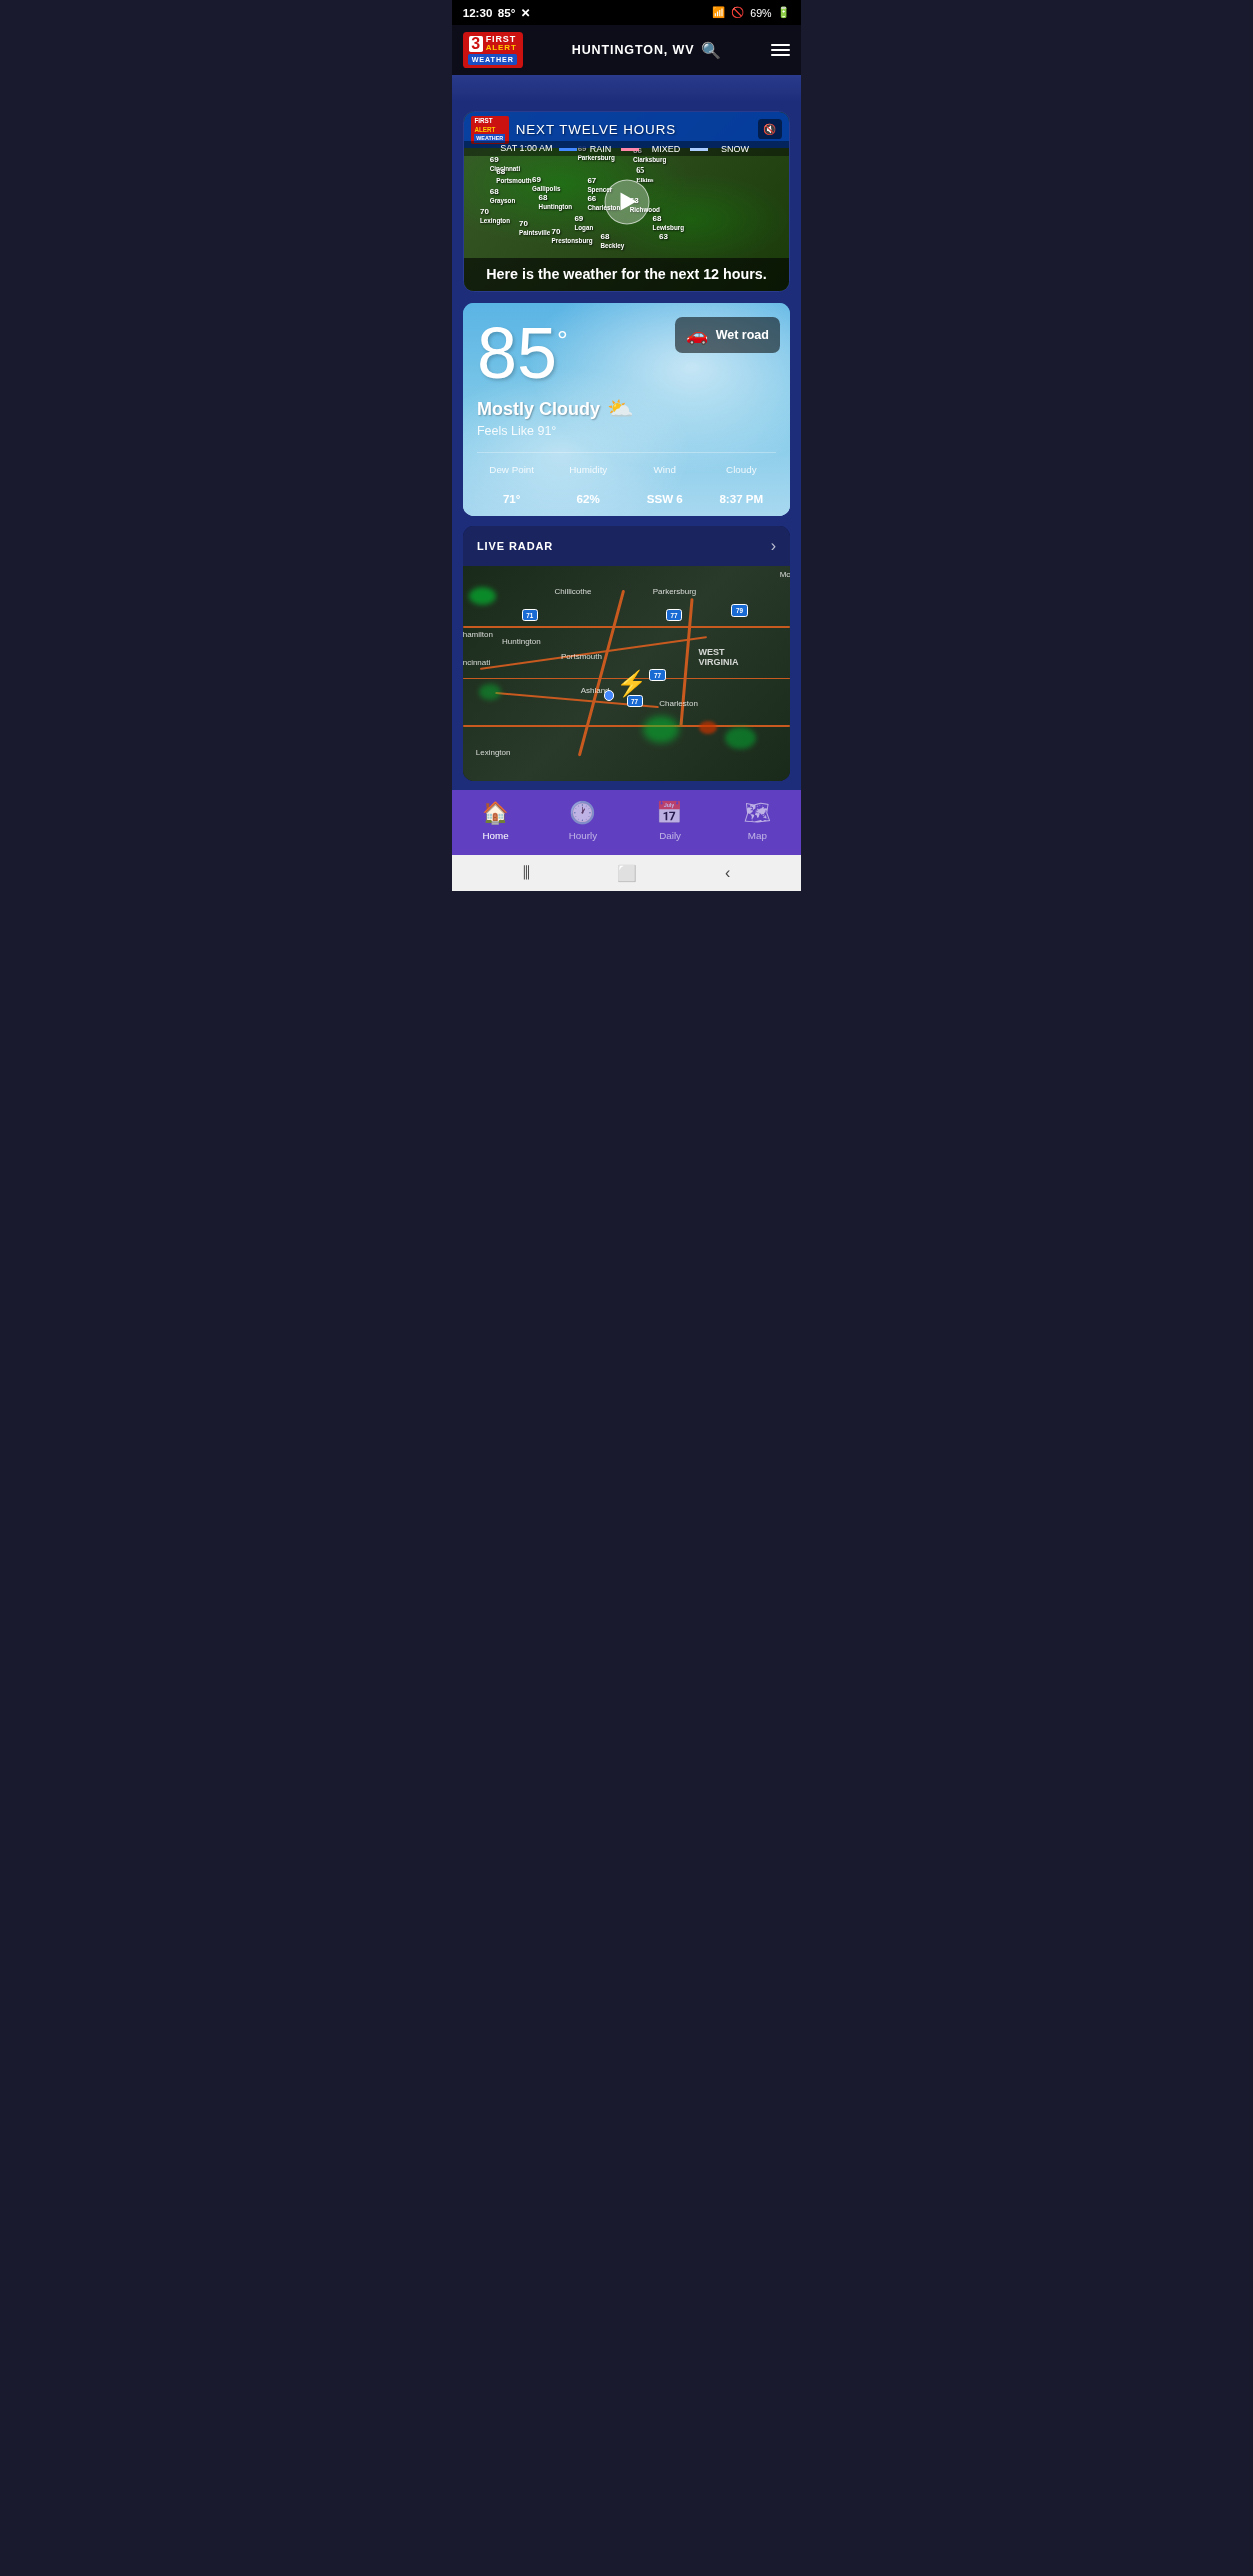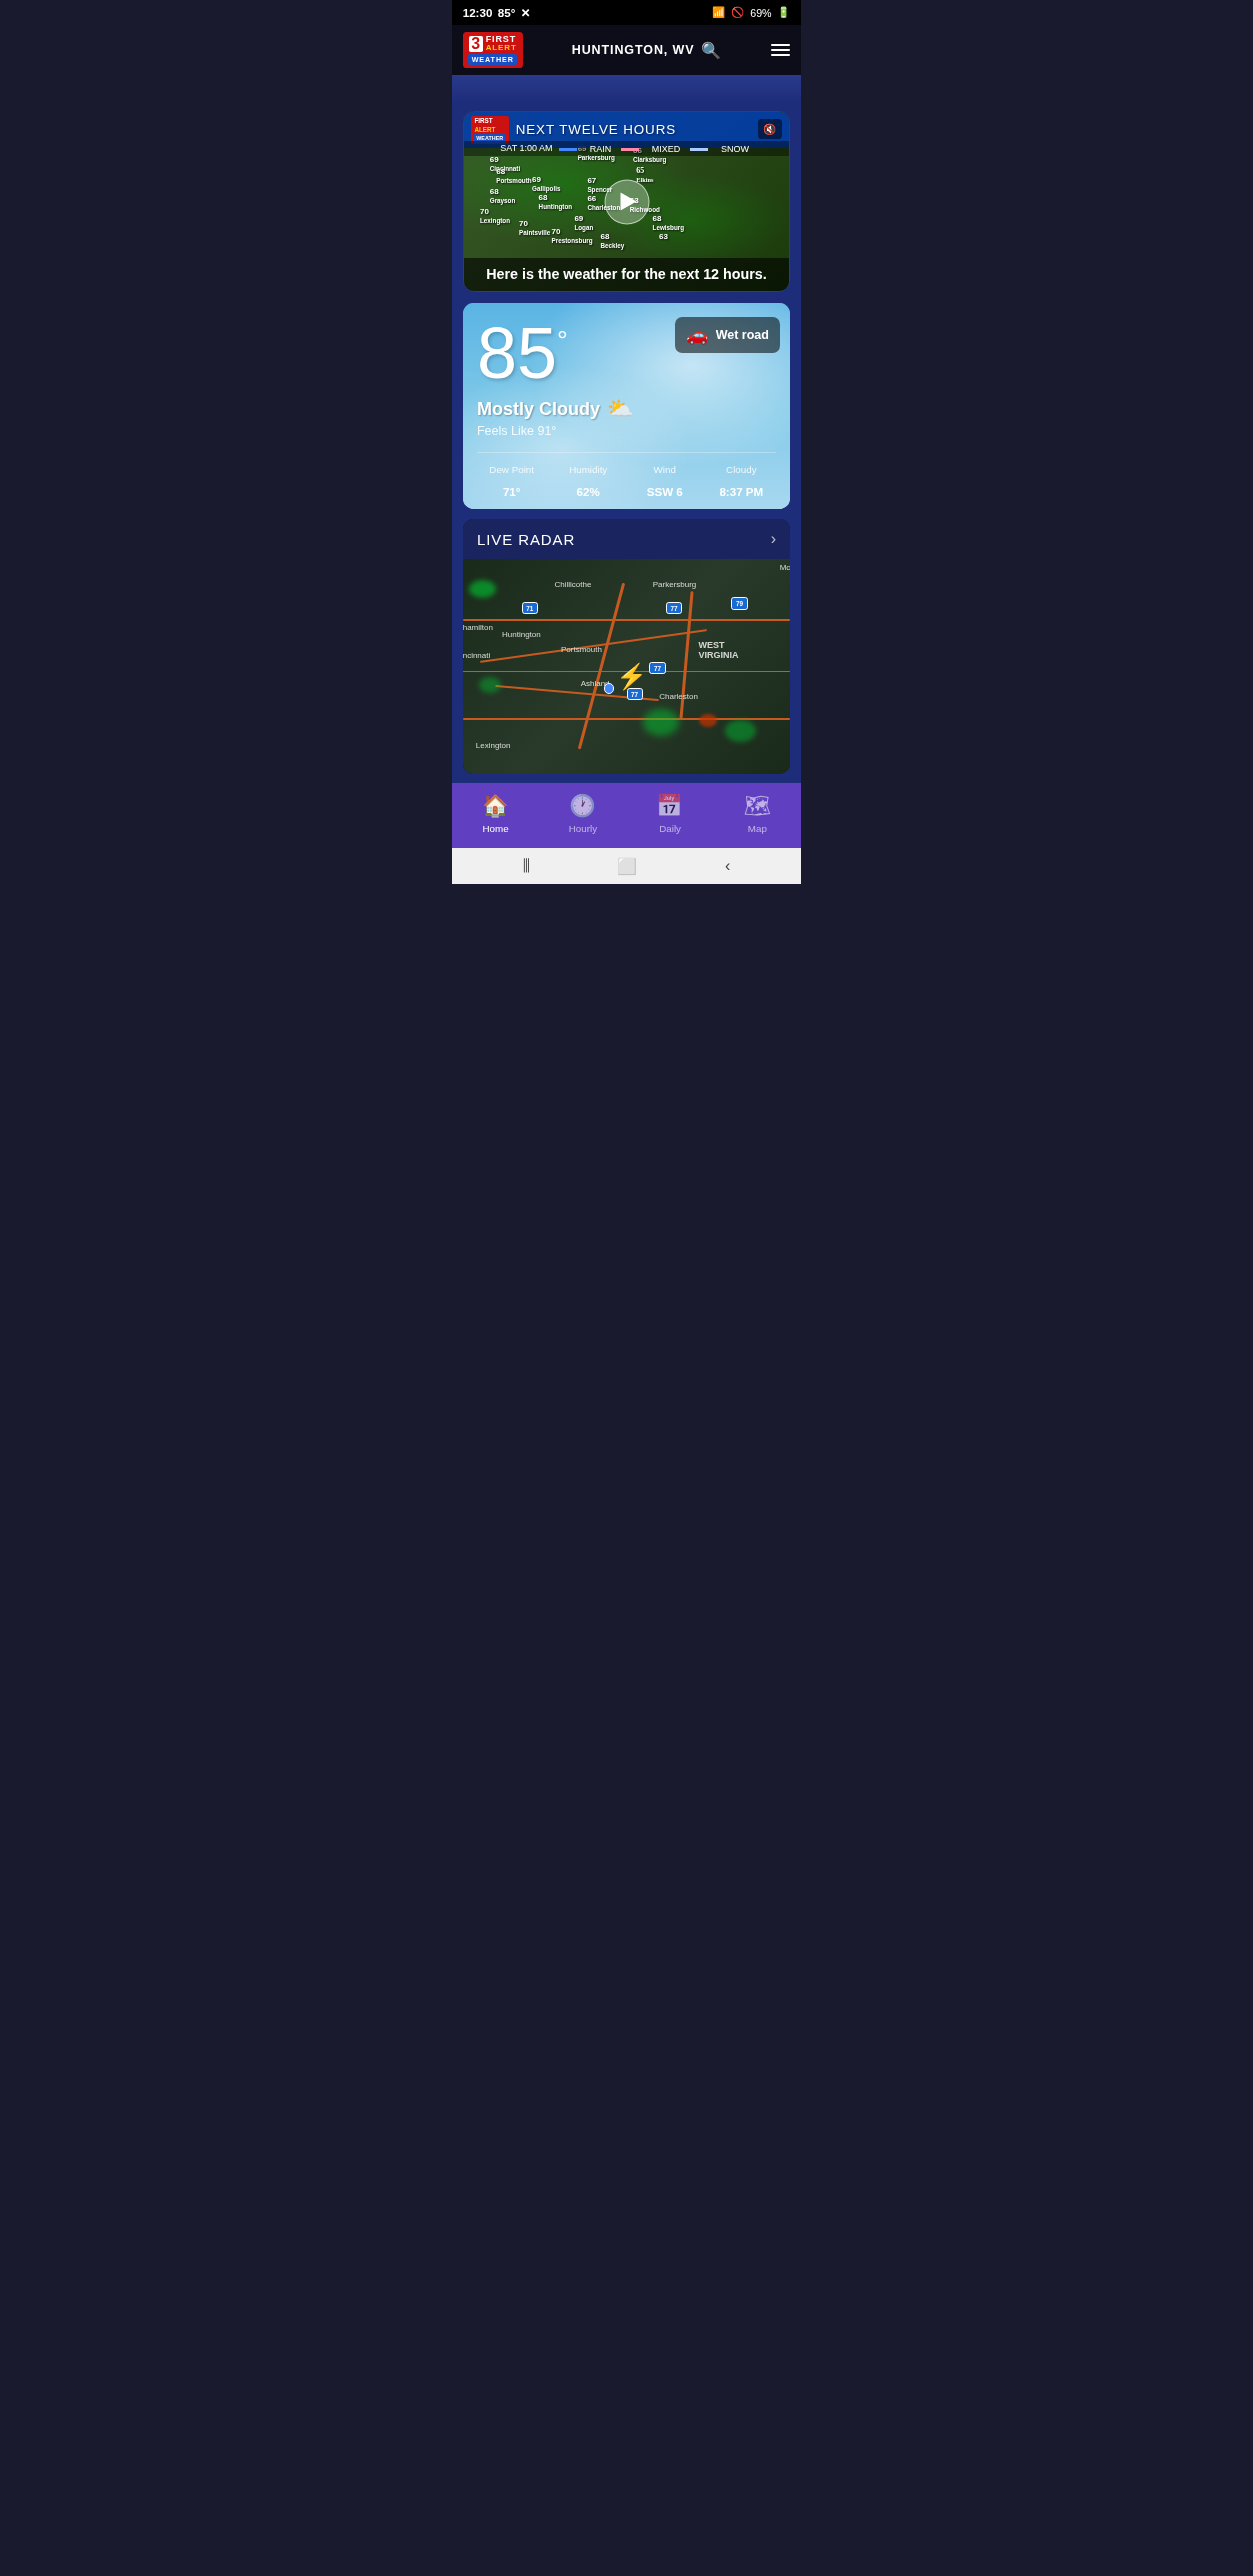--- a/index.html
+++ b/index.html
@@ -347,21 +347,21 @@
       margin-top: 14.3px;
       padding-top: 10.7px;
       border-top: 0.9px solid rgba(255,255,255,0.3);
     }
     .stat-item {
       text-align: center;
     }
     .stat-label {
       font-size: 9.8px;
       color: rgba(255,255,255,0.85);
-      margin-bottom: 10px;
+      margin-bottom: 17px;
     }
     .stat-value {
       font-size: 11.6px;
       font-weight: 700;
       color: white;
     }
 
     
     .radar-section {
       background: #0d1440;
@@ -369,22 +369,22 @@
       overflow: hidden;
     }
     .radar-header {
       background: #1a2560;
       display: flex;
       align-items: center;
       justify-content: space-between;
       padding: 10.7px 14.3px;
     }
     .radar-title {
-      font-size: 15px;
-      font-weight: 400;
+      font-size: 11px;
+      font-weight: 700;
       letter-spacing: 0.9px;
     }
     .radar-arrow {
       font-size: 16px;
       color: rgba(255,255,255,0.7);
     }
     .radar-map {
       height: 215px;
       position: relative;
       background: #1a2a1a;

